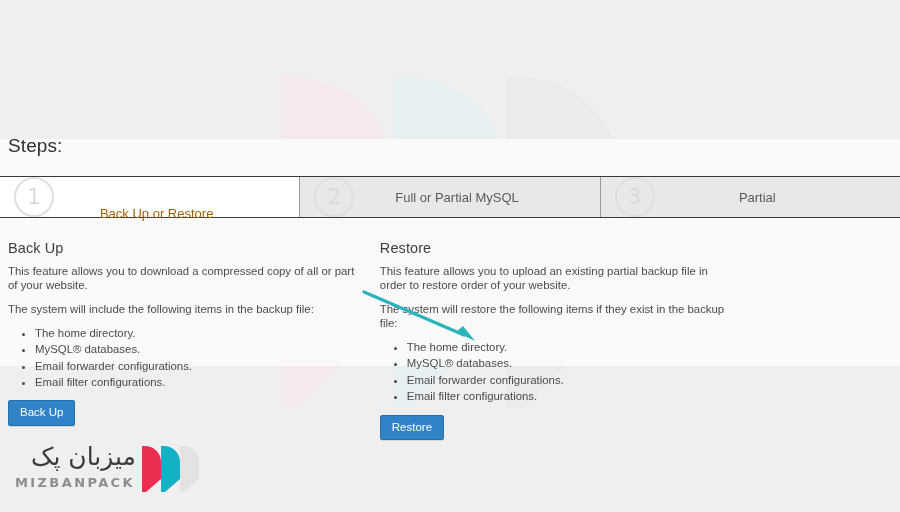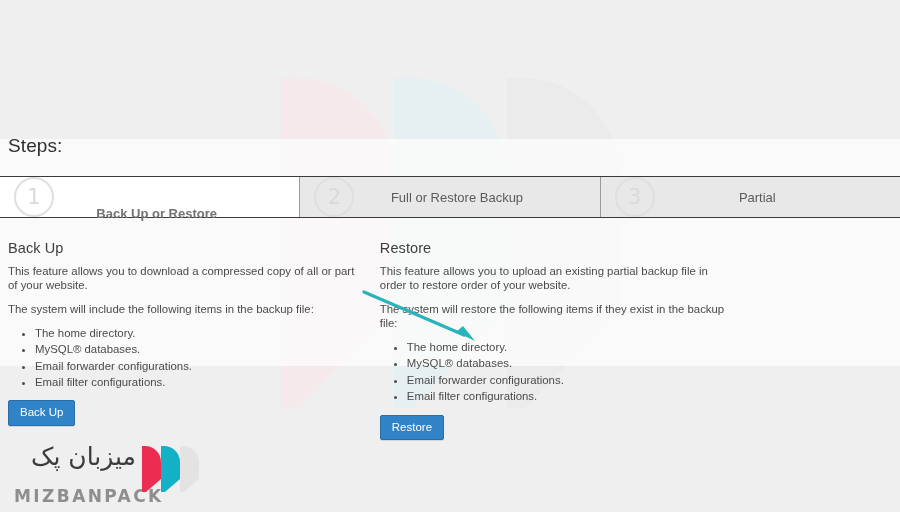--- a/index.html
+++ b/index.html
@@ -85,21 +85,21 @@
     font-size: 21px;
     line-height: 1;
     font-family: "DejaVu Sans", sans-serif;
   }
   .tab-label {
     flex: 1 1 auto;
     text-align: center;
     padding-right: 40px;
     font-size: 13px;
   }
-  .tab.active .tab-label { color: #737373; font-weight: bold; margin-top: 32px; }
+  .tab.active .tab-label { color: #a16207; font-weight: normal; margin-top: 32px; }
   .tab.inactive .tab-label { color: #5b5b5b; font-weight: normal; }
 
   
   .cols {
     position: absolute;
     left: 0; top: 240px;
     width: 740px;
     display: flex;
     z-index: 3;
     justify-content: flex-end;
@@ -166,26 +166,26 @@
   .logo-fa {
     font-size: 25px;
     color: #3c3c3c;
     font-weight: normal;
     text-align: right;
     line-height: 1.05;
     font-family: "DejaVu Sans", sans-serif;
     direction: rtl;
   }
   .logo-en {
-    font-size: 17px;
+    font-size: 13px;
     color: #8e8e8e;
     font-weight: bold;
     letter-spacing: 2.4px;
     text-align: center;
-    margin-top: 16px;
+    margin-top: 5px;
     font-family: "DejaVu Sans", sans-serif;
   }
   .logo-mark { margin-left: 6px; margin-top: 2px; }
 </style>
 </head>
 <body>
 
 <div id="page">
 
   <div class="watermark">
@@ -212,21 +212,21 @@
 
   <div class="tabs">
 
     <div class="tab active">
       <div class="tab-num">1</div>
       <div class="tab-label">Back Up or Restore</div>
     </div>
 
     <div class="tab inactive">
       <div class="tab-num">2</div>
-      <div class="tab-label">Full or Restore Backup</div>
+      <div class="tab-label">Full or Partial MySQL</div>
     </div>
 
     <div class="tab inactive">
       <div class="tab-num">3</div>
       <div class="tab-label">Partial</div>
     </div>
 
   </div>
 
   <div class="cols">

